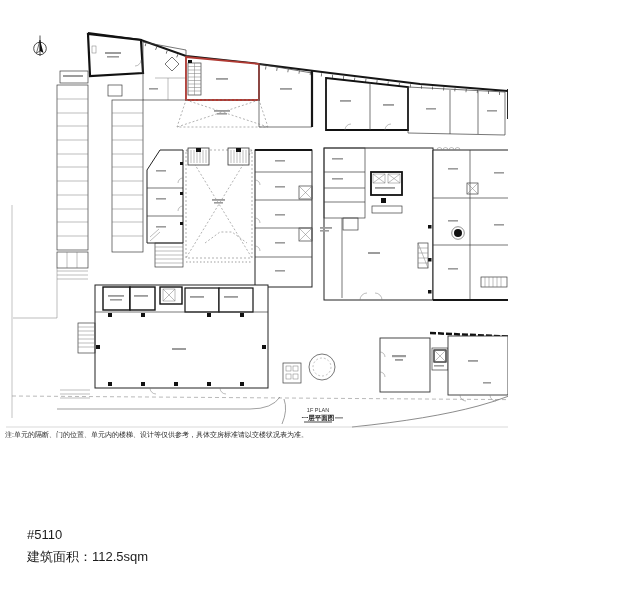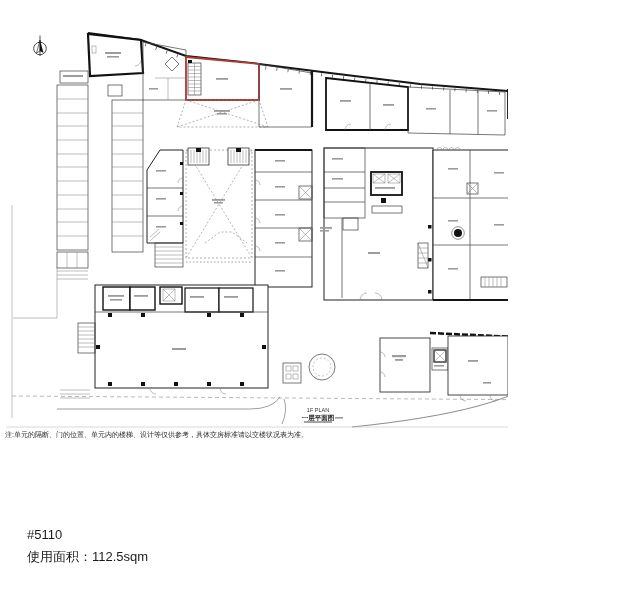--- a/index.html
+++ b/index.html
@@ -320,16 +320,16 @@
       <rect class="smud" x="335" y="417" width="8" height="1.6"></rect>
     </g>
 
     <line x1="6" y1="427" x2="530" y2="427" stroke="#bfbfbf" stroke-width="0.6"></line>
   </svg>
 
   <div class="note">注:单元的隔断、门的位置、单元内的楼梯、设计等仅供参考，具体交房标准请以交楼状况表为准。</div>
 
   <div class="unit-info">
     <div class="row">#5110</div>
-    <div class="row"><span>使用面积：</span><span>112.5sqm</span></div>
+    <div class="row"><span>建筑面积：</span><span>112.5sqm</span></div>
   </div>
 
 </div>
 
 </body></html>

